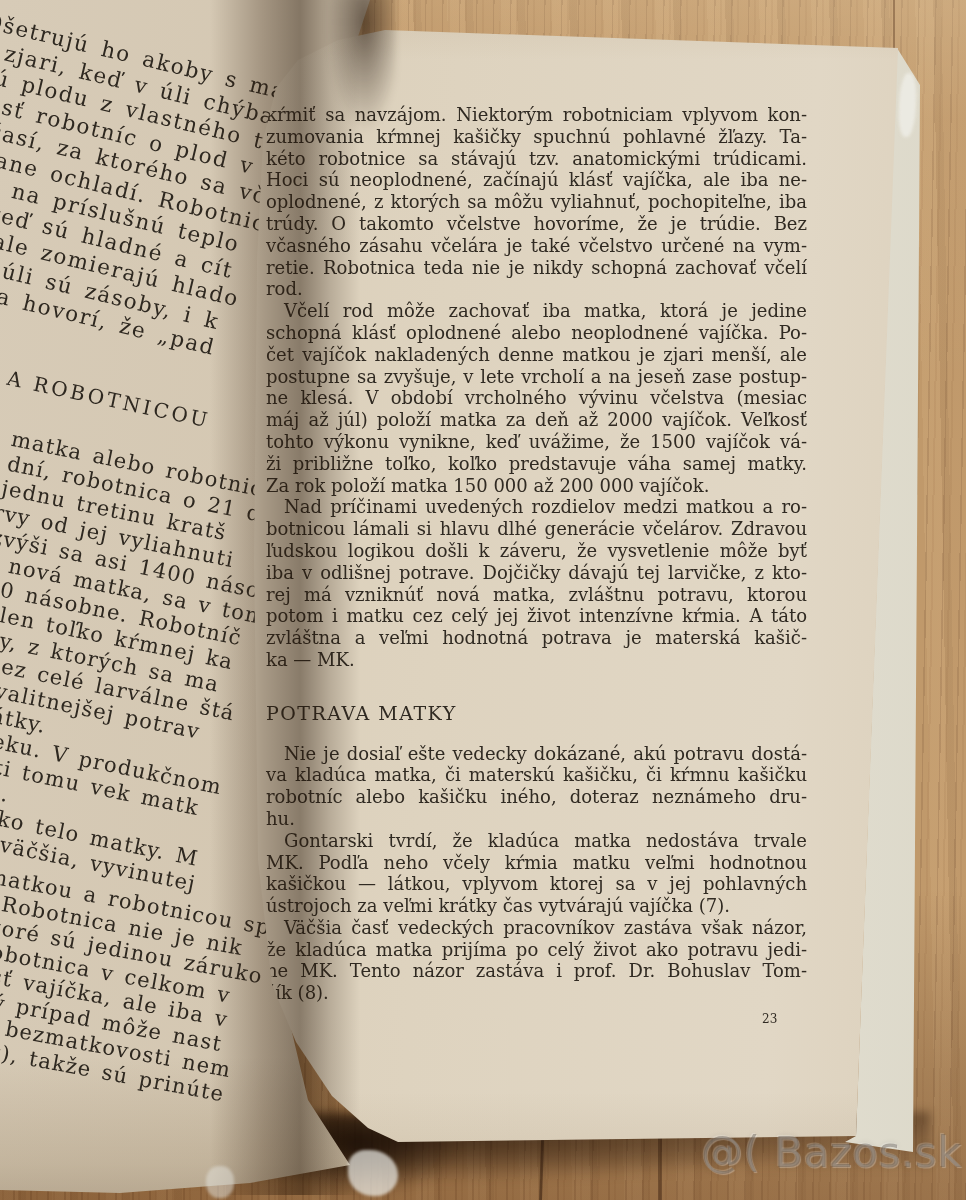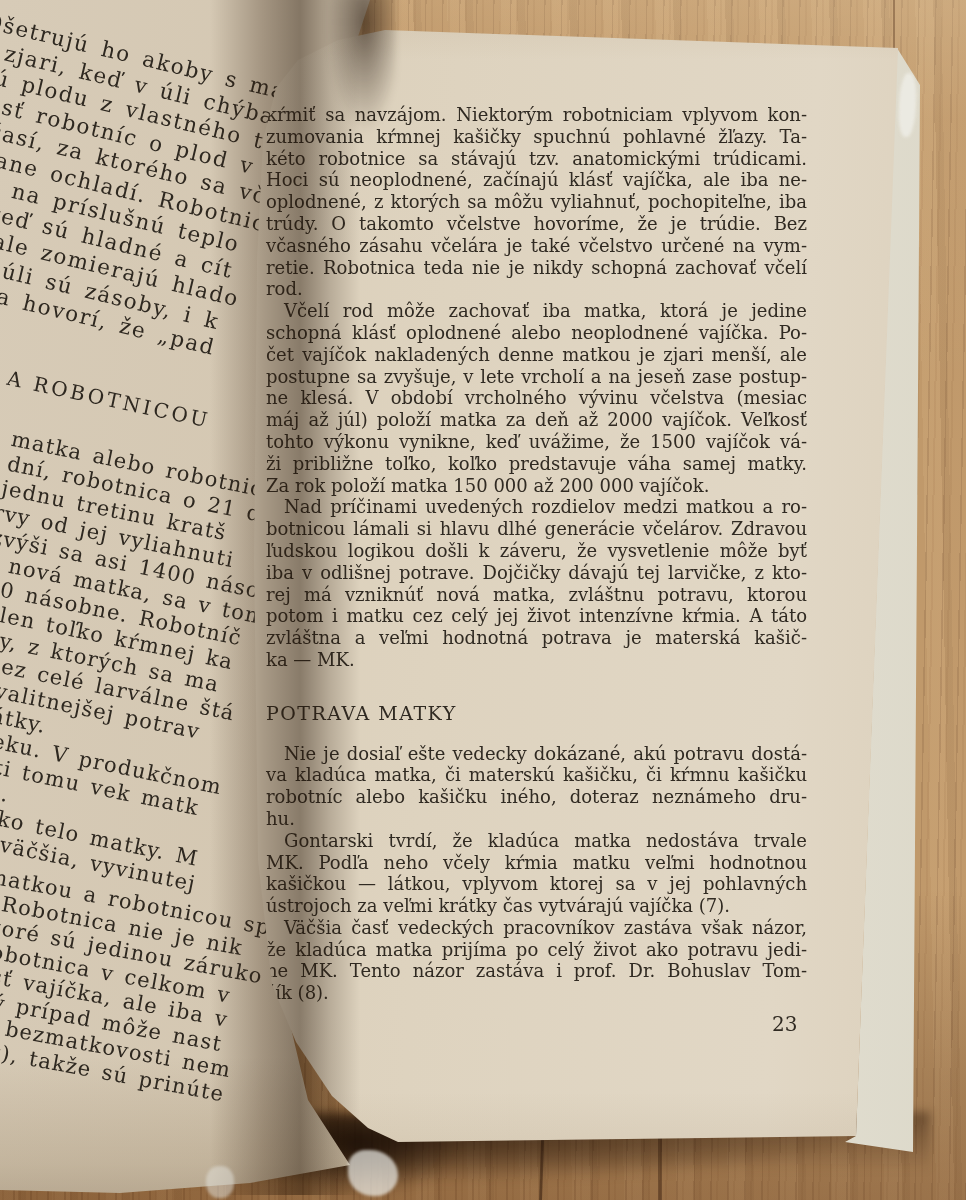--- a/index.html
+++ b/index.html
@@ -68,21 +68,21 @@
   }
   .rtext{
     position:absolute;left:266px;top:104px;width:541px;
     font-size:18px;line-height:21.8px;
   }
   .para{margin:0;}
   .para.indent .ln:first-child{text-indent:18px;}
   .rtext .ln{white-space:nowrap;}
   .rtext .ln.j{white-space:normal;text-align:justify;text-align-last:justify;}
   .rhead{margin-top:32px;margin-bottom:18px;font-size:19px;letter-spacing:1.5px;}
-  .pagenum{position:absolute;left:762px;top:1012px;font-size:20px;color:#302a22;margin-left:10px;}
+  .pagenum{position:absolute;left:762px;top:1012px;font-size:12px;color:#302a22;}
   
   .gutter-shadow{
     position:absolute;left:210px;top:0px;width:150px;height:1195px;
     background:linear-gradient(90deg, rgba(51,31,14,0) 0%, rgba(51,31,14,.30) 35%, rgba(38,22,8,.46) 60%, rgba(38,22,8,.20) 80%, rgba(0,0,0,0) 100%);
     pointer-events:none;
   }
   .gutter-top{
     position:absolute;left:326px;top:-6px;width:70px;height:140px;
     background:radial-gradient(ellipse at 55% 20%, rgba(30,16,6,.6), rgba(30,16,6,0) 70%);
     filter:blur(3px);pointer-events:none;
@@ -216,13 +216,14 @@
     <div class="pagenum">23</div>
   </div>
 
   <div class="gutter-shadow"></div>
   <div class="gutter-top"></div>
 
   <div class="glint g1"></div>
   <div class="glint g2"></div>
   <div class="glint g3"></div>
 
+  <div class="watermark">@( Bazos.sk</div>
 </div>
 
 </body></html>

